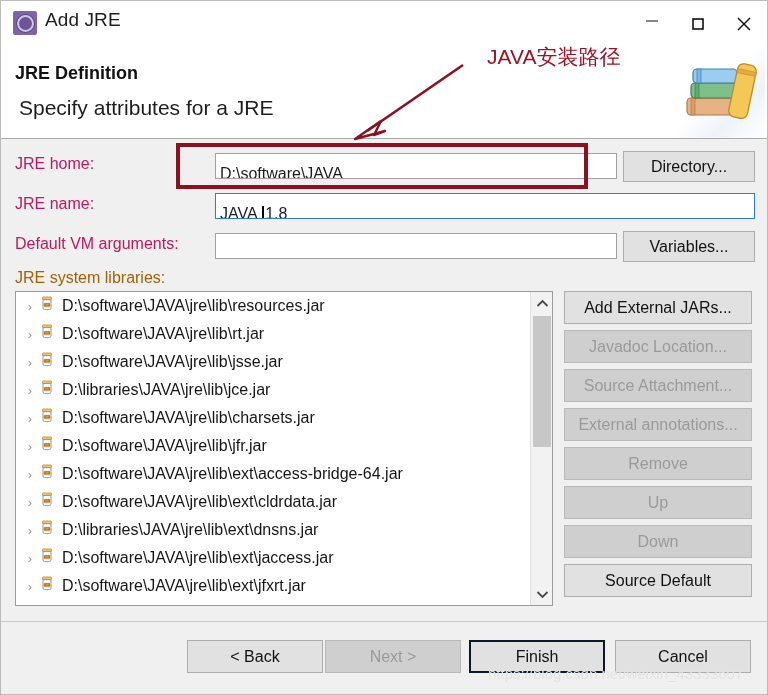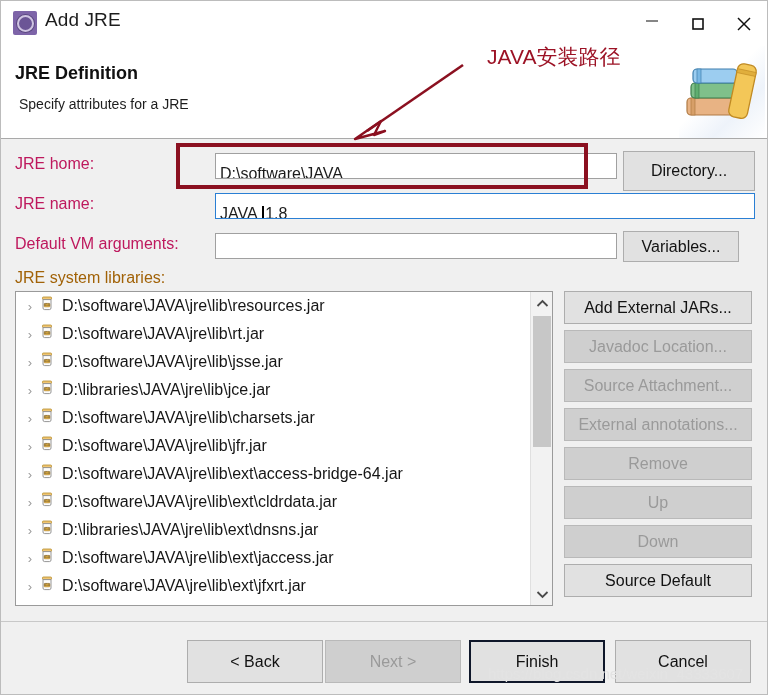--- a/index.html
+++ b/index.html
@@ -60,21 +60,21 @@
     width: 766px; height: 92px;
     background: #ffffff;
     border-bottom: 1px solid #a9a9a9;
   }
   .header h1 {
     position: absolute; left: 14px; top: 16px;
     margin: 0; font-size: 18px; font-weight: bold; color: #111;
   }
   .header .sub {
     position: absolute; left: 18px; top: 49px;
-    font-size: 14px; color: #1d1d1d;
+    font-size: 21px; color: #1d1d1d;
   }
   .books {
     position: absolute; right: 2px; top: -1px;
     width: 86px; height: 92px;
     background: linear-gradient(135deg,#ffffff 0%,#ffffff 45%,#eef3fa 70%,#ffffff 100%);
     overflow: hidden;
   }
 
   
   .annot-text {
@@ -186,21 +186,21 @@
   
   .footer-sep {
     position: absolute; left: 0; top: 620px;
     width: 766px; height: 1px; background: #c8c8c8;
   }
   .footer {
     position: absolute; left: 0; top: 621px;
     width: 766px; height: 72px;
     background: #f0f0f0;
   }
-  .footer .btn { position: absolute; height: 43px; width: 136px; top: 18px; }
+  .footer .btn { position: absolute; height: 33px; width: 136px; top: 18px; }
   .btn.primary {
     border: 2px solid #0f172a;
     background: #e1e1e1;
   }
   .watermark {
     position: absolute; left: 487px; top: 664px;
     font-size: 15px;
     color: #e3e3e3;
     white-space: nowrap;
     z-index: 25;
@@ -267,32 +267,32 @@
     <polygon points="14,78 40,60 33,74 44,70" fill="none" stroke="#8b1020" stroke-width="2.4" stroke-linejoin="round"></polygon>
   </svg>
 
   <div class="form">
 
     <div class="redbox"></div>
 
     <div class="row" style="height:42px;">
       <div class="lbl" style="top:6px;">JRE home:</div>
       <div class="tinput" style="left:214px; top:14px; width:402px;" title="">D:\software\JAVA</div>
-      <div class="btn" style="position:absolute; left:622px; top:12px; width:132px; height:40px;">Directory...</div>
+      <div class="btn" style="position:absolute; left:622px; top:12px; width:132px; height:31px;">Directory...</div>
     </div>
 
     <div class="row" style="height:40px;">
       <div class="lbl" style="top:4px;">JRE name:</div>
       <div class="tinput focus" style="left:214px; top:12px; width:540px;"><span>JAVA </span><span class="caret"></span><span>1.8</span></div>
     </div>
 
     <div class="row" style="height:40px;">
       <div class="lbl" style="top:4px;">Default VM arguments:</div>
       <div class="tinput" style="left:214px; top:12px; width:402px;" title=""></div>
-      <div class="btn" style="position:absolute; left:622px; top:10px; width:116px; height:31px;">Variables...</div>
+      <div class="btn" style="position:absolute; left:622px; top:10px; width:132px; height:31px;">Variables...</div>
     </div>
   </div>
 
   <div class="lib-label">JRE system libraries:</div>
 
   <div class="listbox">
     <div class="listinner">
         <div class="li">
           <span class="twisty">›</span>
           <span class="jar-ico"><svg width="18" height="18" viewBox="0 0 18 18">

